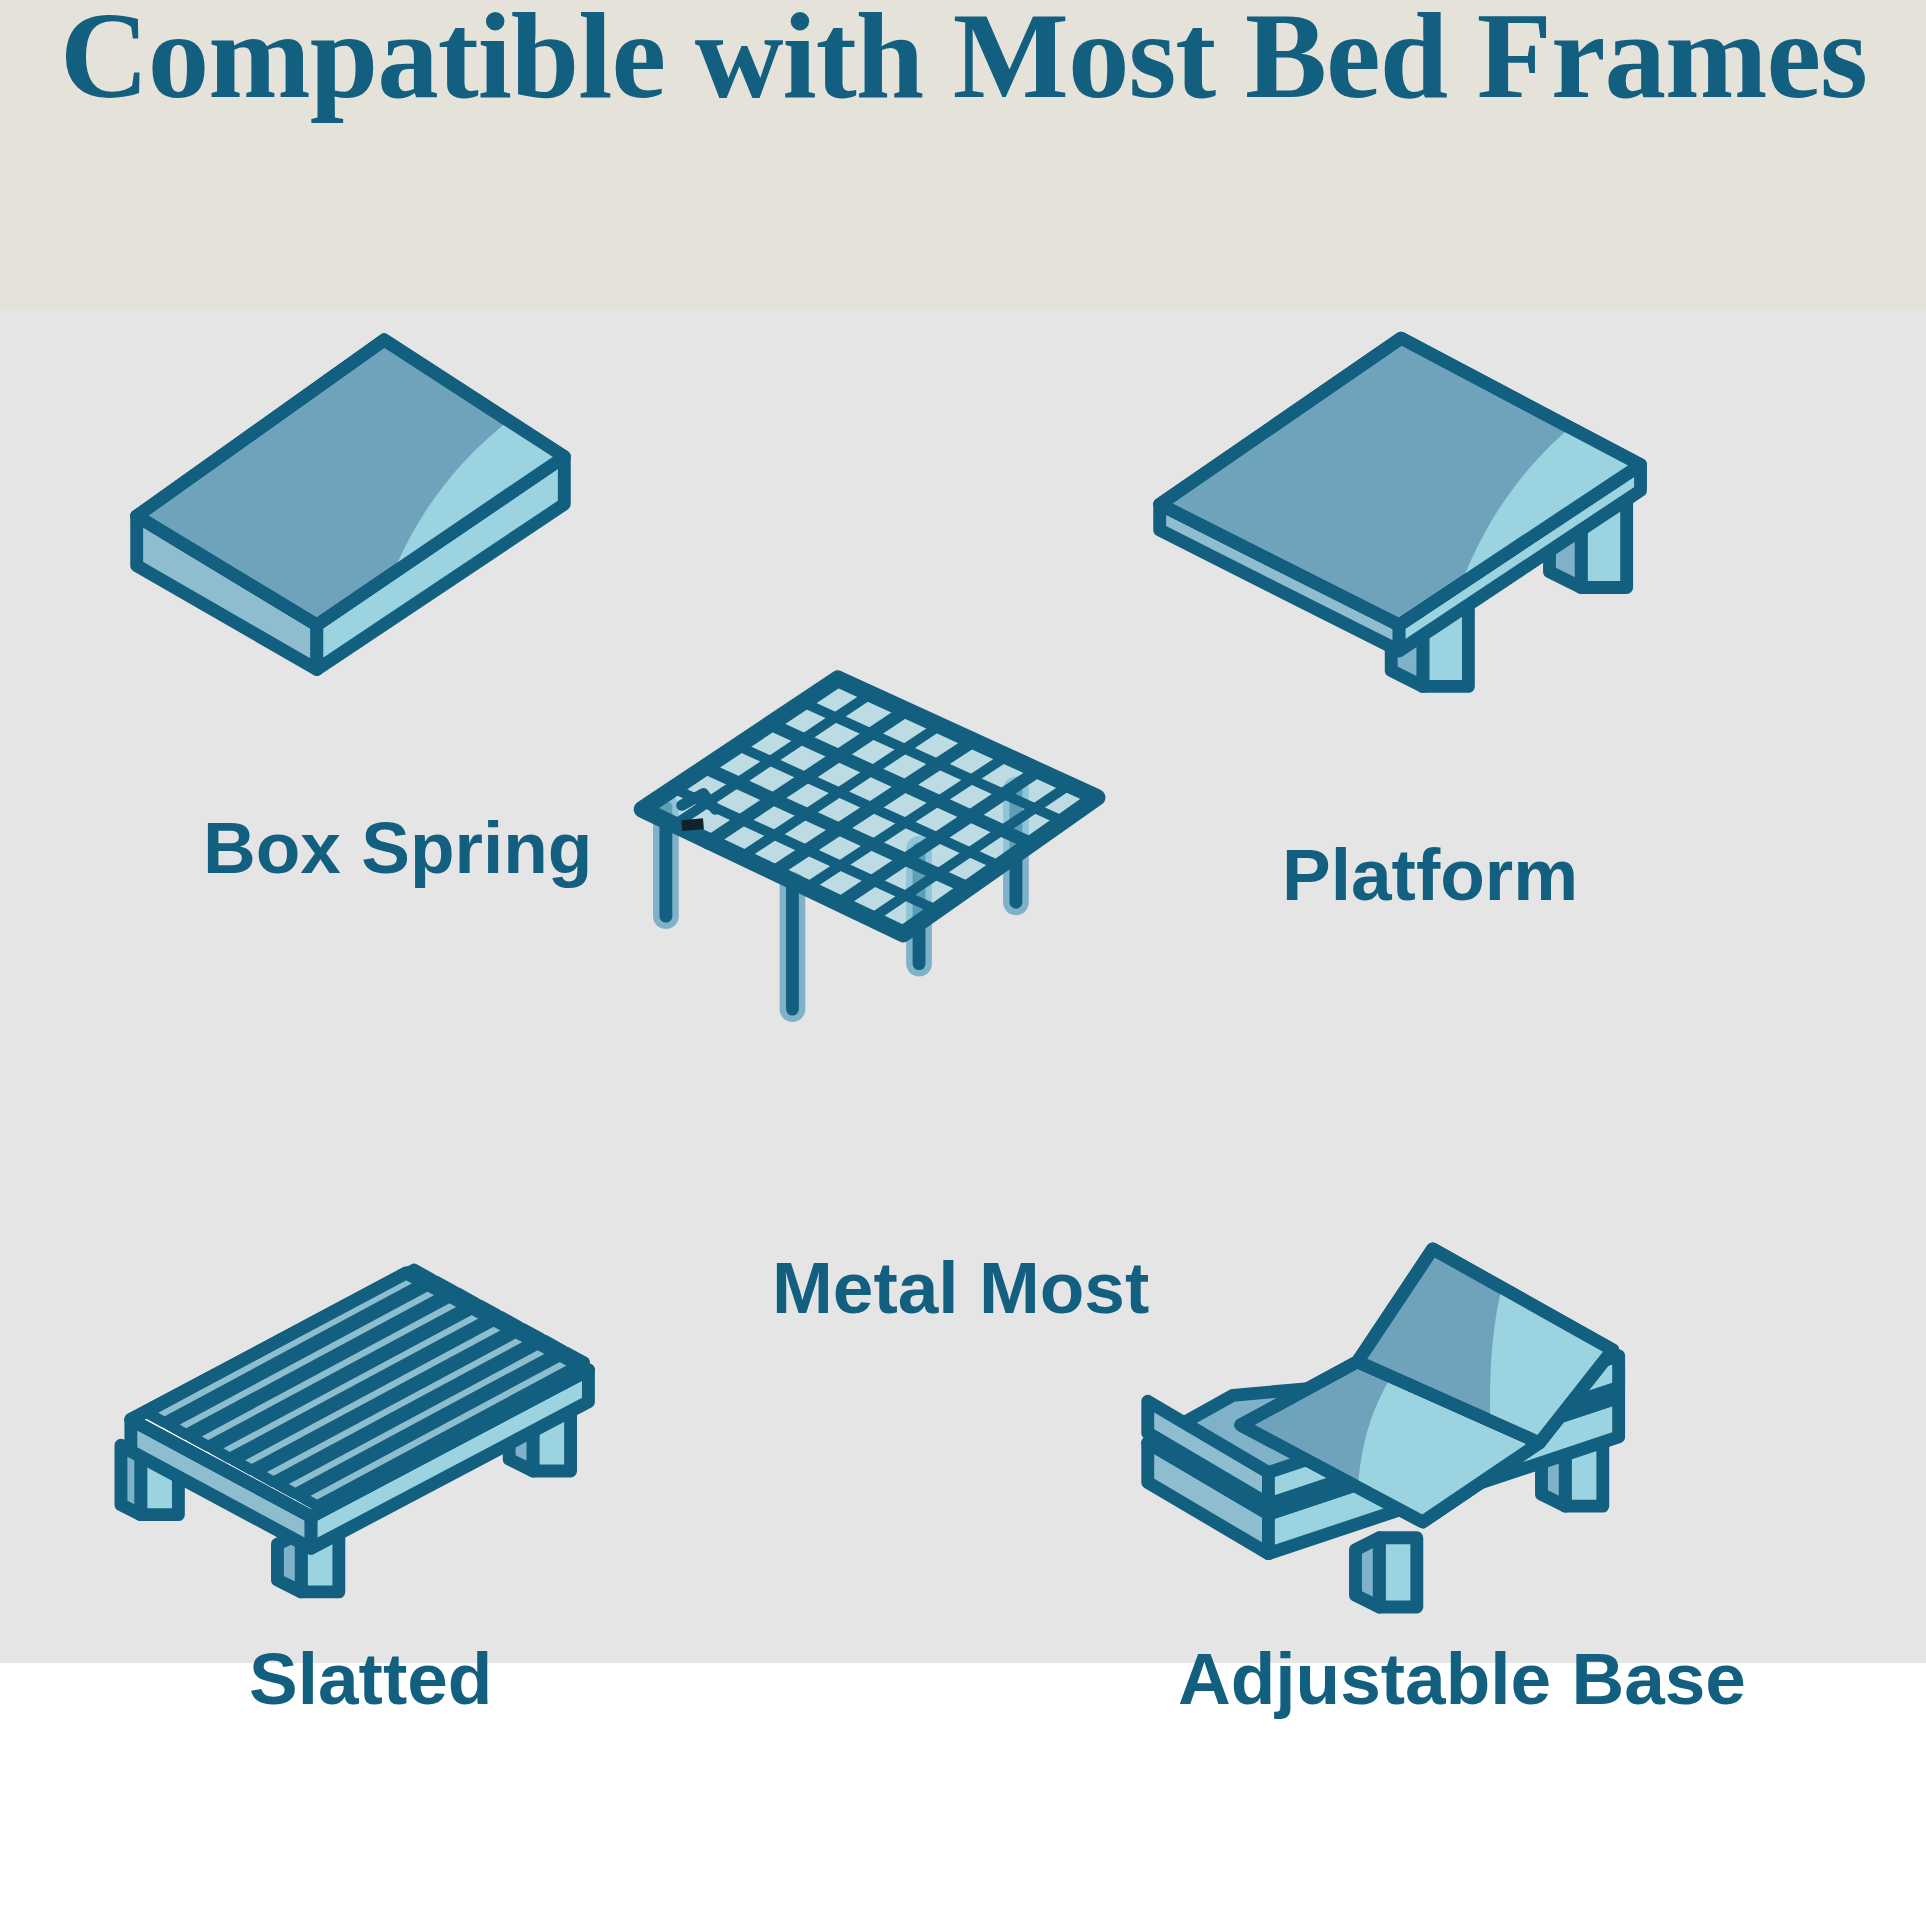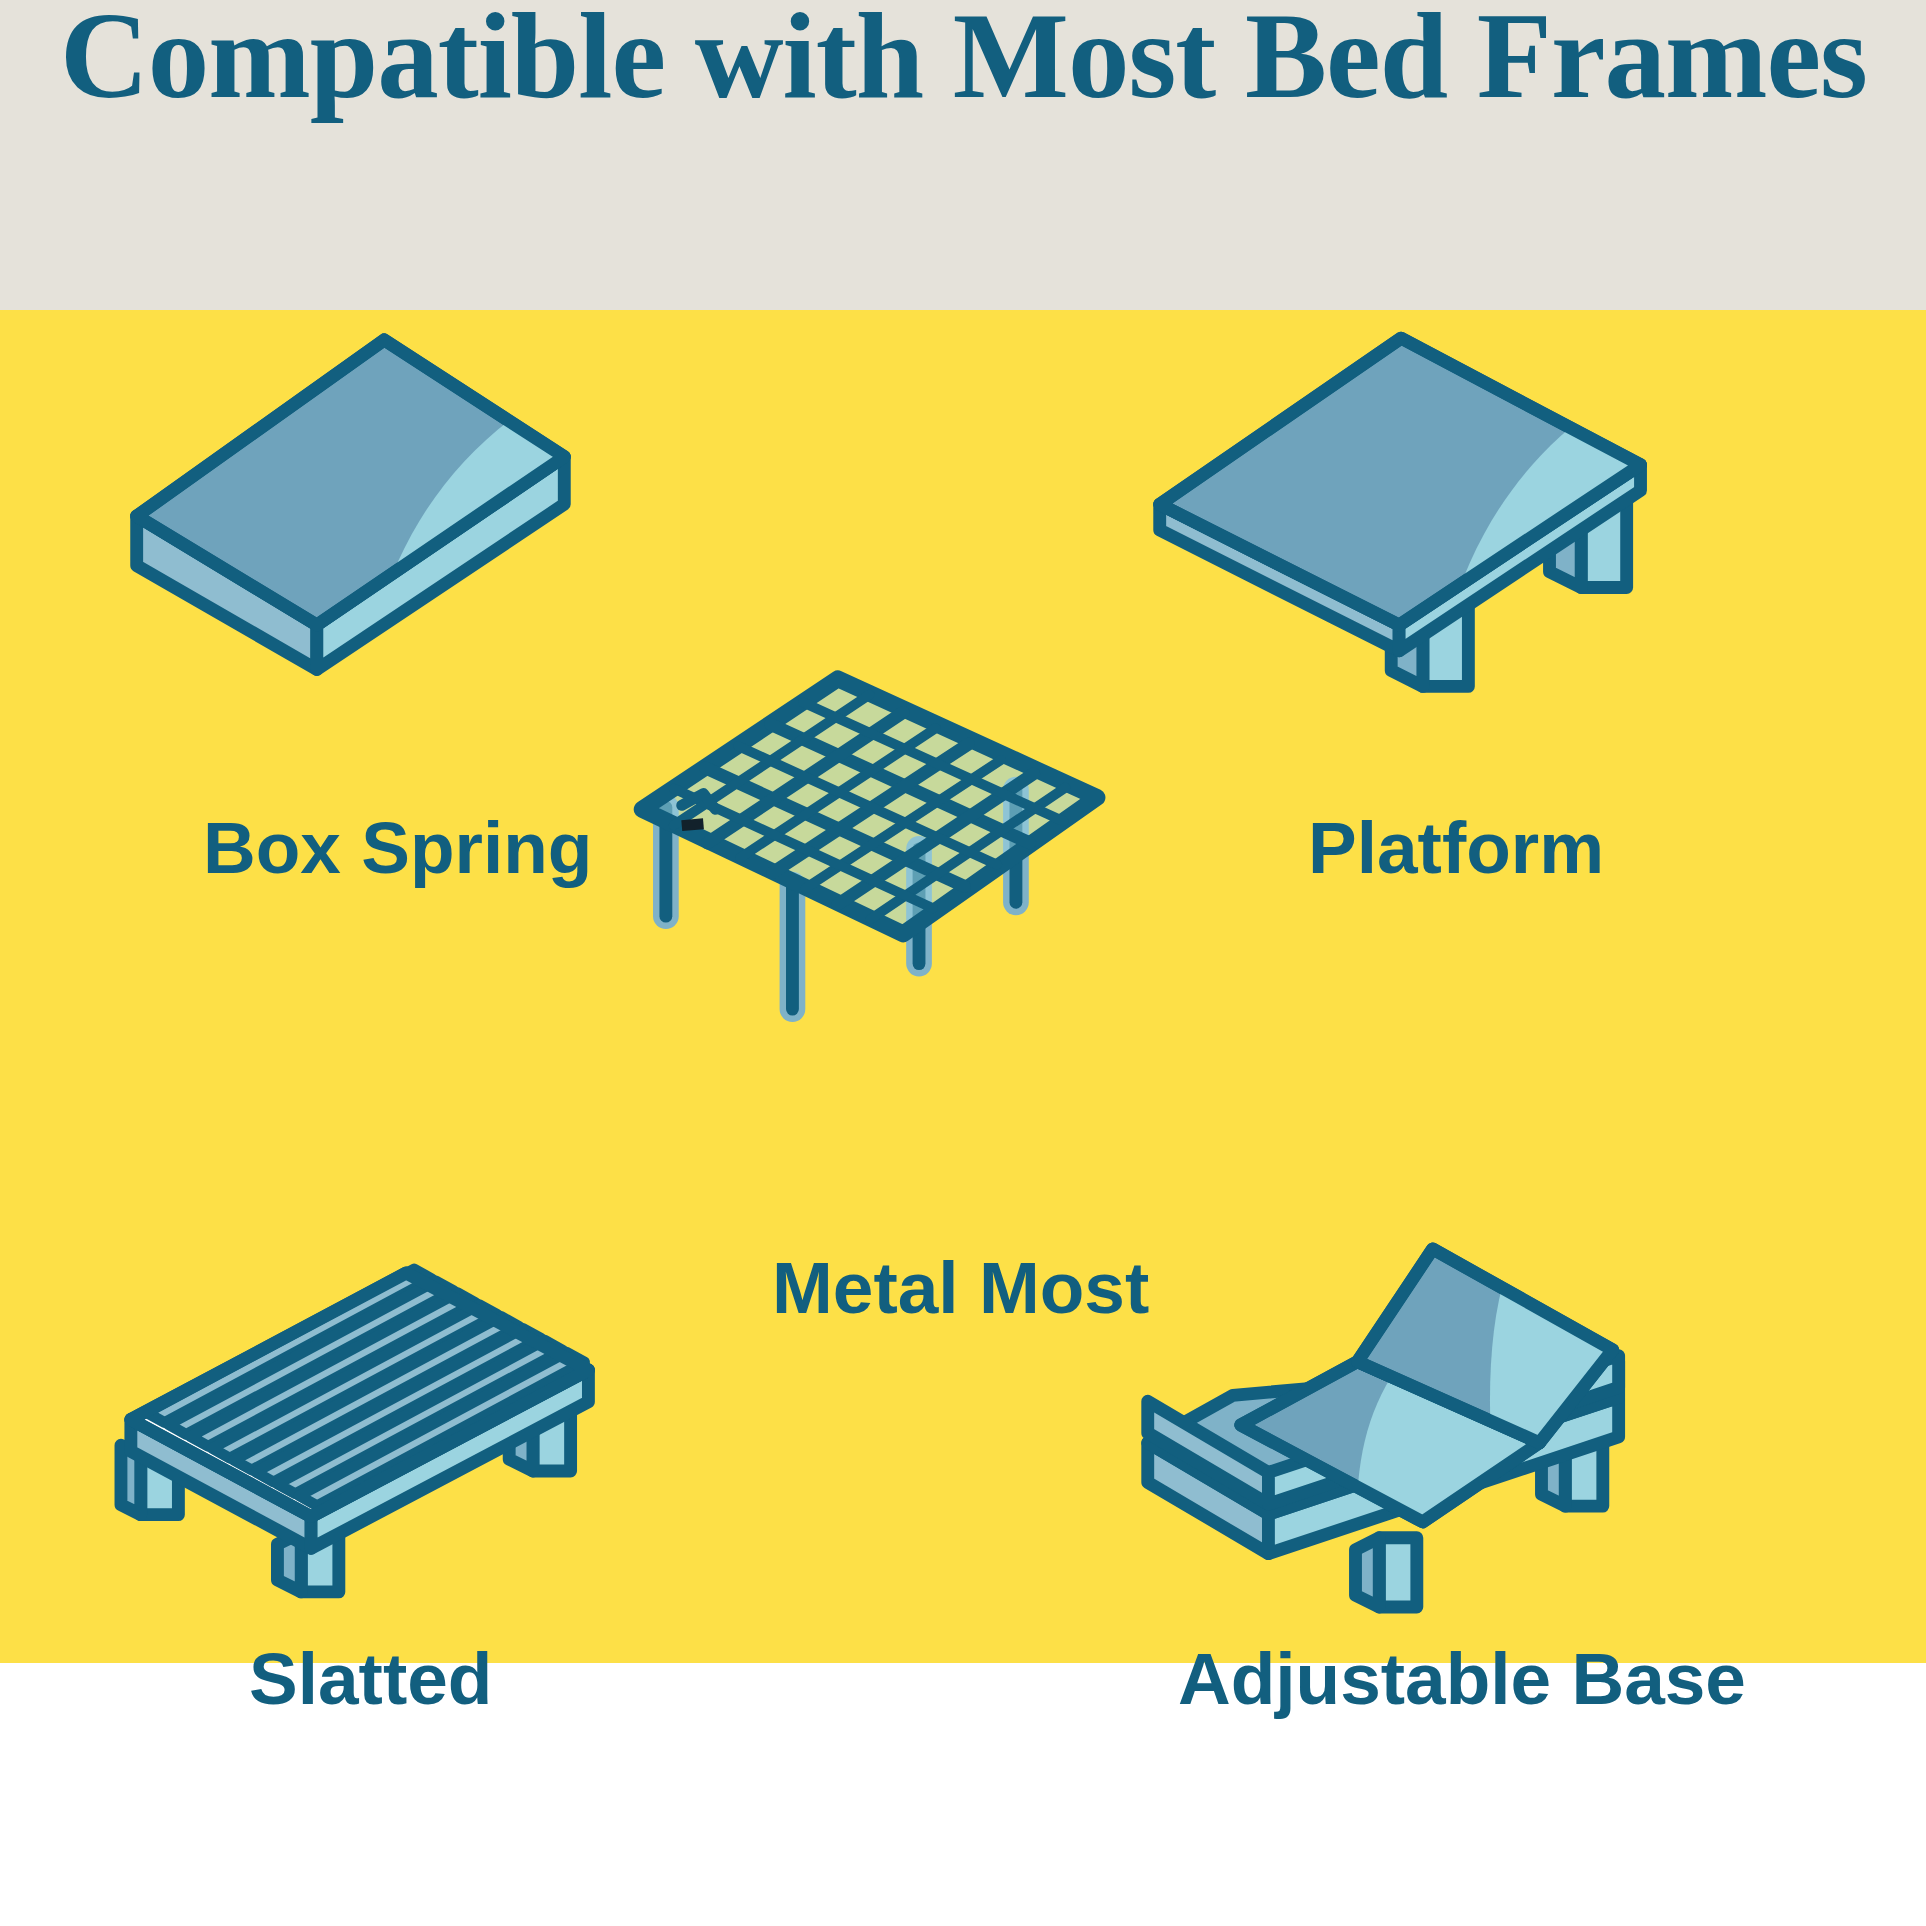--- a/index.html
+++ b/index.html
@@ -40,21 +40,21 @@
     transform: translateY(-6px);
   }
 
   
   #stage {
     position: absolute;
     left: 0;
     top: 310px;
     width: 1927px;
     height: 1353px;
-    background: #fde047;
+    background: #e5e5e5;
   }
 
   .figure {
     position: absolute;
   }
   .figure svg {
     display: block;
     overflow: visible;
   }
 
@@ -69,21 +69,21 @@
   }
 
   
   #fig-box-spring   { left: 107px;  top: 18px;   }
   #fig-platform     { left: 1134px; top: 18px;   }
   #fig-metal-grid   { left: 624px;  top: 351px;  }
   #fig-slatted      { left: 117px;  top: 941px;  }
   #fig-adjustable   { left: 1124px; top: 921px;  }
 
   #label-box-spring { left: 203px;  top: 501px;  }
-  #label-platform   { left: 1282px; top: 501px; margin-left: 26px;  }
+  #label-platform   { left: 1282px; top: 528px;  }
   #label-metal-grid { left: 772px;  top: 941px;  }
   #label-slatted    { left: 249px;  top: 1332px; text-align: right; }
   #label-adjustable { left: 1178px; top: 1332px; }
 </style>
 </head>
 <body>
 
 <div id="header-band">
   <h1 id="page-title">Compatible with Most Bed Frames</h1>
 </div>

